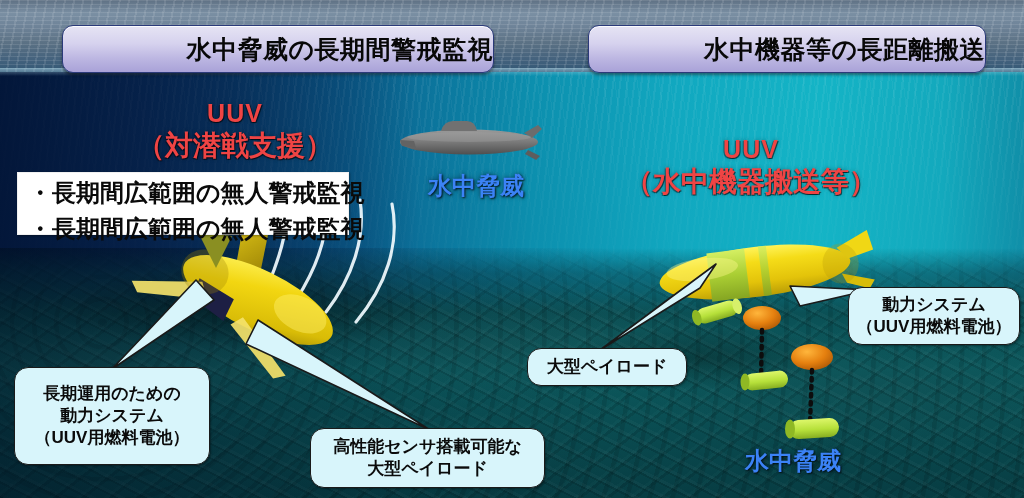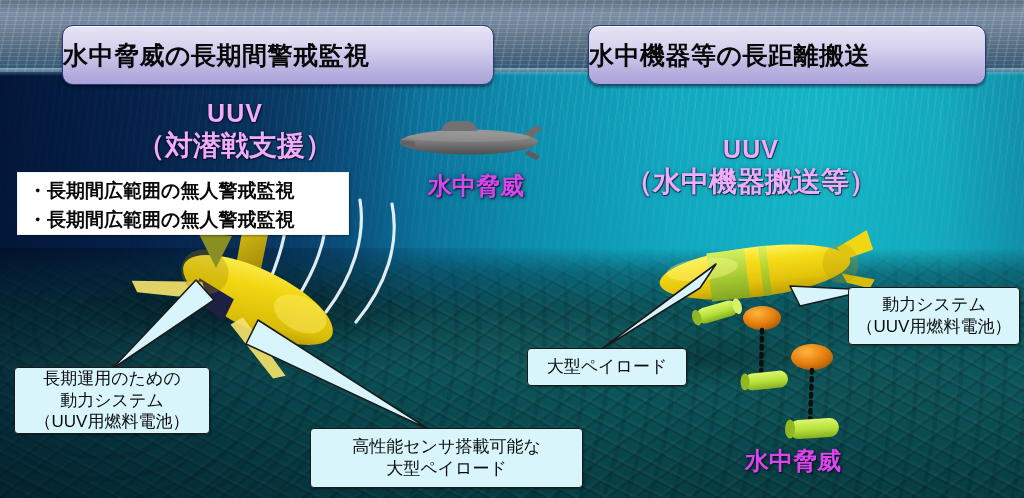--- a/index.html
+++ b/index.html
@@ -82,72 +82,72 @@
   .seabed-dark{
     position:absolute;left:0;bottom:0;width:1024px;height:250px;
     background:
       radial-gradient(ellipse 280px 60px at 250px 60px, rgba(0,0,0,.35), rgba(0,0,0,0) 70%),
       radial-gradient(ellipse 200px 45px at 700px 110px, rgba(0,0,0,.30), rgba(0,0,0,0) 70%),
       linear-gradient(to right, rgba(0,14,32,.55), rgba(0,20,40,.10) 40%, rgba(0,0,0,0) 60%);
   }
 
   
   .title-box{
-    position:absolute;height:60px;border-radius:11px;
+    position:absolute;height:48px;border-radius:11px;
     border:1.6px solid #2b3a7a;
     background:linear-gradient(to bottom,#e6e4f4 0%,#d6d2ee 38%,#bdb7e2 70%,#a9a2d8 100%);
     box-shadow:0 2px 3px rgba(0,0,0,.45), inset 0 1px 0 rgba(255,255,255,.85);
-    display:flex;align-items:center;justify-content:flex-start;
+    display:flex;align-items:center;justify-content:flex-end;
   }
   .title-box span{
     font-size:25px;font-weight:700;color:#080808;letter-spacing:.5px;white-space:nowrap;
   }
   #title-left{left:62px;top:25px;width:432px;}
   #title-right{left:588px;top:25px;width:398px;}
 
   
   .uuv-heading{
-    position:absolute;text-align:center;color:#f0abfc;font-weight:700;
+    position:absolute;text-align:center;color:#ef4444;font-weight:700;
     text-shadow:1px 1px 0 rgba(0,0,0,.55), -1px 1px 0 rgba(0,0,0,.35), 0 0 4px rgba(0,0,0,.35);
     line-height:1.18;white-space:nowrap;
   }
   #uuv-left-heading{left:120px;top:99px;width:230px;font-size:25px;}
   #uuv-right-heading{left:620px;top:135px;width:262px;font-size:25px;}
   .uuv-heading .l1{display:block;letter-spacing:1px;}
   .uuv-heading .l2{display:block;font-size:28px;}
 
   
   #feature-box{
     position:absolute;left:17px;top:172px;width:332px;height:63px;
     background:#ffffff;border:1px solid #f0f0f0;
     box-shadow:1px 1px 2px rgba(0,0,0,.35);
     padding:4px 8px 4px 10px;
   }
   #feature-box .line{
-    font-size:19px;font-weight:700;color:#0a0a0a;line-height:1.5;white-space:nowrap;
+    font-size:24px;font-weight:700;color:#0a0a0a;line-height:1.5;white-space:nowrap;font-family:Liberation Mono, monospace;
   }
 
   
   .plain-label{
-    position:absolute;color:#d946ef;font-weight:700;font-size:24px;white-space:nowrap;
+    position:absolute;color:#3b82f6;font-weight:700;font-size:24px;white-space:nowrap;
     text-shadow:1px 1px 2px rgba(0,0,0,.75), 0 0 5px rgba(0,20,40,.6);
   }
   #label-threat{left:428px;top:170px;}
   #label-device{left:745px;top:445px;}
 
   
   .callout{
-    position:absolute;background:#d8f5fb;border:1.6px solid #1a1a1a;border-radius:4px;
+    position:absolute;background:#d8f5fb;border:1.6px solid #1a1a1a;border-radius:14px;
     display:flex;flex-direction:column;align-items:center;justify-content:center;
-    text-align:center;color:#0b0b0b;font-weight:400;
+    text-align:center;color:#0b0b0b;font-weight:700;
     box-shadow:1px 1px 2px rgba(0,0,0,.35);
   }
   .callout .cl{display:block;line-height:1.28;white-space:nowrap;}
-  #callout-power-left{left:14px;top:367px;width:196px;height:67px;font-size:17px;}
-  #callout-payload-left{left:310px;top:428px;width:273px;height:60px;font-size:17px;}
+  #callout-power-left{left:14px;top:367px;width:196px;height:98px;font-size:17px;}
+  #callout-payload-left{left:310px;top:428px;width:235px;height:60px;font-size:17px;}
   #callout-payload-right{left:527px;top:348px;width:160px;height:38px;font-size:17px;}
   #callout-power-right{left:848px;top:287px;width:172px;height:58px;font-size:17px;}
 
   
   #art{position:absolute;left:0;top:0;width:1024px;height:498px;pointer-events:none;}
 
   
   .arc{fill:none;stroke:#f2fbff;stroke-width:3.2;stroke-linecap:round;opacity:.92;}
 </style>
 </head>

